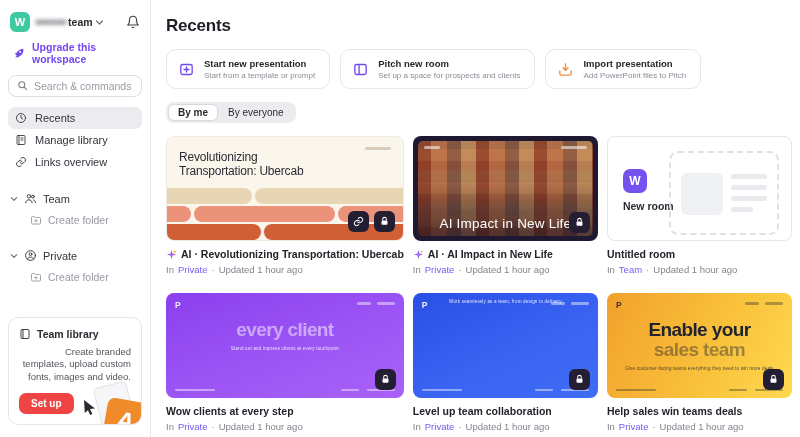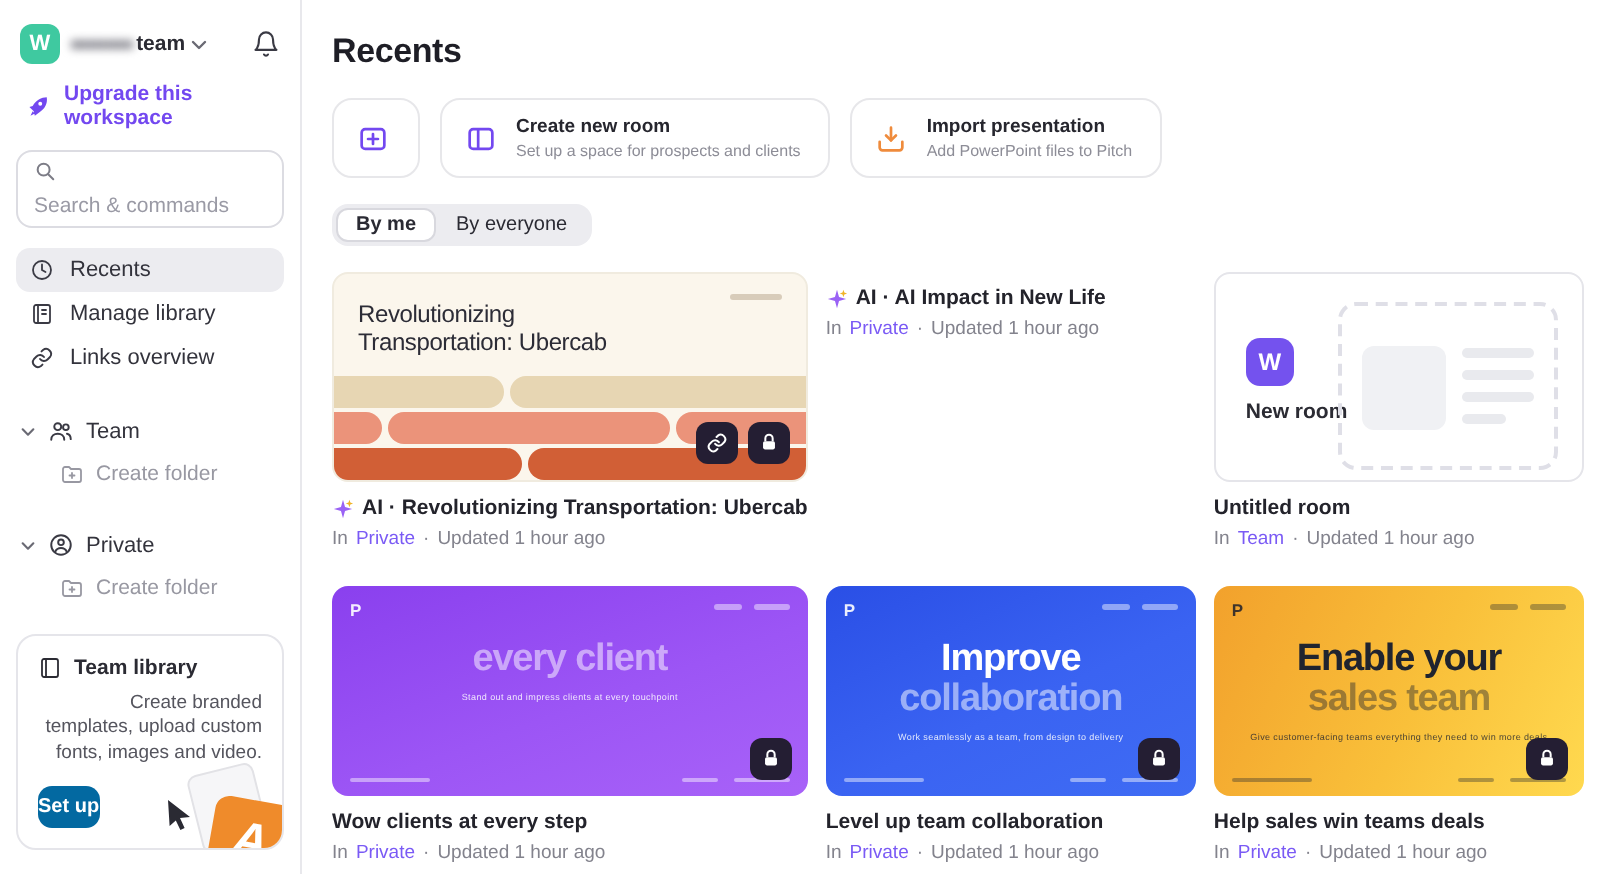--- a/index.html
+++ b/index.html
@@ -26,21 +26,21 @@
   }
   .ws-name { font-size:10.5px; font-weight:bold; color:#2b2b33; white-space:nowrap; display:flex; align-items:center; gap:2px;}
   .ws-redacted { filter:blur(2px); color:#8b8b93; font-size:9px; letter-spacing:-1px; }
   .bell { margin-left:auto; }
 
   .upgrade { display:flex; align-items:center; gap:7px; padding:7px 4px 6px 4px; color:#7348f0; font-size:10.5px; font-weight:bold; cursor:pointer; }
 
   .search {
     display:flex; align-items:flex-start; gap:6px;
     border:1px solid #dcdce2; border-radius:8px;
-    padding:4px 8px; margin:4px 0 10px 0;flex-direction:column;
+    padding:4px 8px; margin:4px 0 10px 0;
   }
   .search input {
     border:none; outline:none; width:100%; font-size:10.5px;
     font-family:"Liberation Sans", sans-serif; color:#55555e; background:transparent;
   }
   .search input::placeholder { color:#9a9aa5; }
 
   .nav-item {
     display:flex; align-items:center; gap:8px;
     padding:5px 7px; border-radius:7px; font-size:11px; color:#33333c; cursor:pointer;
@@ -53,22 +53,22 @@
   .flex-spacer { flex:1; }
 
   .lib-card {
     border:1px solid #e5e5ea; border-radius:10px;
     padding:10px 10px 10px 10px; position:relative; overflow:hidden; margin-bottom:4px;
     background:#fff;
   }
   .lib-title { display:flex; align-items:center; gap:6px; font-size:10.5px; font-weight:bold; color:#2b2b33; margin-bottom:6px; }
   .lib-desc { font-size:9.5px; line-height:1.35; color:#55555e; margin-bottom:9px; width:112px;text-align:right; }
   .setup-btn {
-    background:#0369a1; color:#fff; border:none; border-radius:7px;
-    font-size:10px; font-weight:bold; padding:5px 0; cursor:pointer;
+    background:#ef4444; color:#fff; border:none; border-radius:7px;
+    font-size:10px; font-weight:bold; padding:5px 12px; cursor:pointer;
     font-family:"Liberation Sans", sans-serif;
   }
   .illu { position:absolute; right:-6px; bottom:-10px; width:64px; height:58px; }
   .illu-white { position:absolute; right:16px; bottom:10px; width:34px; height:40px; background:#f6f6f8; border:1px solid #e2e2e6; border-radius:5px; transform:rotate(-14deg); }
   .illu-orange { position:absolute; right:2px; bottom:-8px; width:40px; height:42px; background:#ef8b2b; border-radius:7px; transform:rotate(10deg); color:#fff; font-weight:bold; font-size:24px; display:flex; align-items:center; justify-content:center; font-style:italic; }
   .illu-cursor { position:absolute; left:-2px; bottom:18px; }
 
   
   .main { flex:1; padding:16px 10px 0 15px; }
   .page-title { font-size:17px; font-weight:bold; color:#1e1e26; letter-spacing:-0.2px; }
@@ -325,30 +325,34 @@
 
   <div class="actions">
     <div class="action-card">
       <span class="action-icon">
         <svg width="17" height="17" viewBox="0 0 24 24" fill="none" stroke="#7348f0" stroke-width="1.9" stroke-linecap="round" stroke-linejoin="round">
             <rect x="4" y="5" width="16" height="14" rx="2.5"></rect>
             <line x1="12" y1="8.5" x2="12" y2="15.5"></line>
             <line x1="8.5" y1="12" x2="15.5" y2="12"></line>
           </svg>
       </span>
+      <div>
+        <div class="action-title">Start new presentation</div>
+        <div class="action-sub">Start from a template or prompt</div>
+      </div>
     </div>
     <div class="action-card">
       <span class="action-icon">
         <svg width="17" height="17" viewBox="0 0 24 24" fill="none" stroke="#7348f0" stroke-width="1.9" stroke-linejoin="round">
             <rect x="4" y="5" width="16" height="14" rx="2.5"></rect>
             <line x1="10" y1="5" x2="10" y2="19"></line>
           </svg>
       </span>
       <div>
-        <div class="action-title">Create new room</div>
+        <div class="action-title">Pitch new room</div>
         <div class="action-sub">Set up a space for prospects and clients</div>
       </div>
     </div>
     <div class="action-card">
       <span class="action-icon">
         <svg width="17" height="17" viewBox="0 0 24 24" fill="none" stroke="#ef8b3c" stroke-width="1.9" stroke-linecap="round" stroke-linejoin="round">
             <path d="M4 14v4a2 2 0 0 0 2 2h12a2 2 0 0 0 2-2v-4"></path>
             <line x1="12" y1="4" x2="12" y2="13"></line>
             <polyline points="8.5,9.5 12,13 15.5,9.5"></polyline>
           </svg>
@@ -418,20 +422,37 @@
         <div class="cap-meta">
           <span>In</span>
           <span class="cap-link">Private</span>
           <span>·</span>
           <span>Updated 1 hour ago</span>
         </div>
       </div>
     </div>
 
     <div>
+      <div class="thumb t-photo">
+        <div class="photo">
+          <div class="tiny-bar" style="left:6px;top:5px;width:16px;"></div>
+          <div class="tiny-bar" style="right:6px;top:5px;width:26px;"></div>
+          <div class="photo-title">AI Impact in New Life</div>
+        </div>
+        <div class="badge-row">
+          <div class="badge">
+            <span>
+                <svg width="11" height="11" viewBox="0 0 24 24">
+                  <path d="M8 10V7a4 4 0 0 1 8 0v3" fill="none" stroke="#fff" stroke-width="2.2"></path>
+                  <rect x="5.5" y="10" width="13" height="9" rx="2" fill="#fff"></rect>
+                </svg>
+              </span>
+          </div>
+        </div>
+      </div>
       <div class="caption">
         <div class="cap-title">
           <span class="ico">
             <svg width="11" height="11" viewBox="0 0 24 24">
                 <path d="M12 2l2.2 7.8L22 12l-7.8 2.2L12 22l-2.2-7.8L2 12l7.8-2.2z" fill="#9a62f5"></path>
                 <path d="M19 2l1 3 3 1-3 1-1 3-1-3-3-1 3-1z" fill="#f0b429"></path>
               </svg>
           </span>
           <span>AI · AI Impact in New Life</span>
         </div>
@@ -513,24 +534,20 @@
       </div>
     </div>
 
     <div>
       <div class="thumb t-grad t-blue light-fg">
         <div class="deck-logo">P</div>
         <div class="deck-top-bars">
             <div class="fbar" style="width:14px;"></div>
             <div class="fbar" style="width:18px;"></div>
           </div>
-        <div class="h-wrap">
-          <div class="deck-h h1">Improve</div>
-          <div class="deck-h h2">collaboration</div>
-        </div>
         <div class="deck-sub">Work seamlessly as a team, from design to delivery</div>
         <div class="deck-foot">
             <div class="fbar" style="width:40px;"></div>
             <div class="foot-right">
               <div class="fbar" style="width:18px;"></div>
               <div class="fbar" style="width:28px;"></div>
             </div>
           </div>
         <div class="badge-row">
           <div class="badge">

